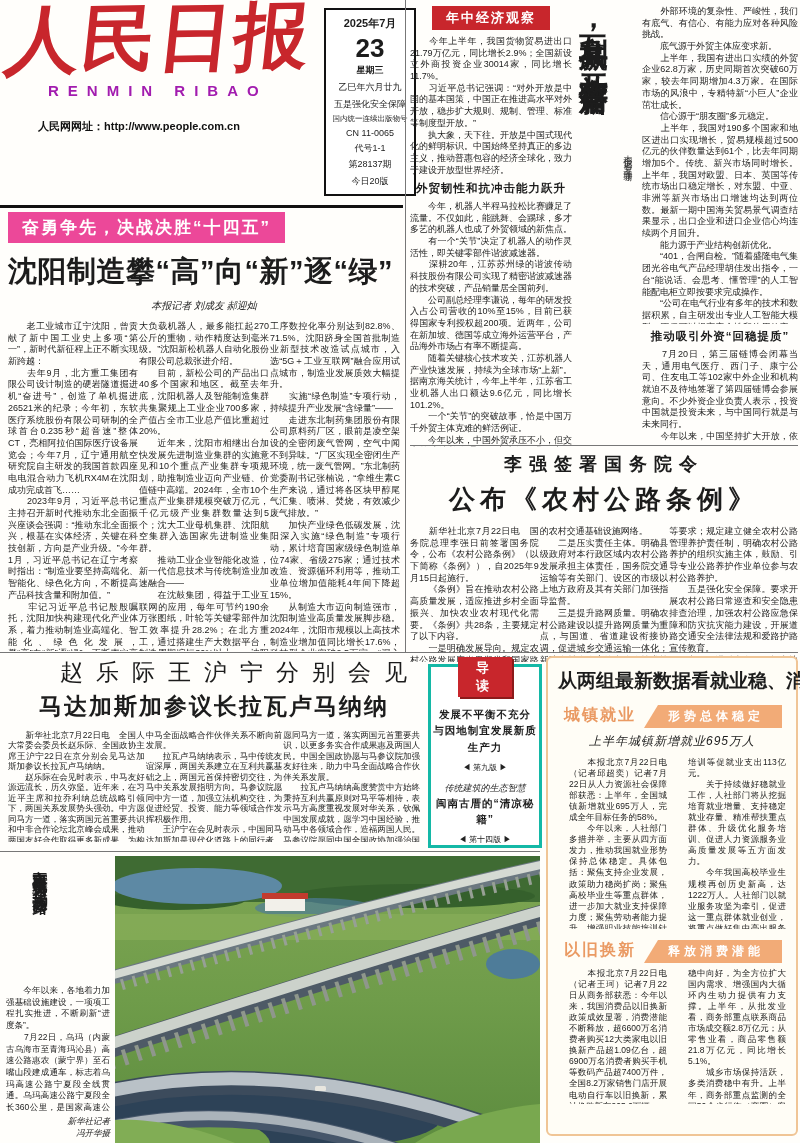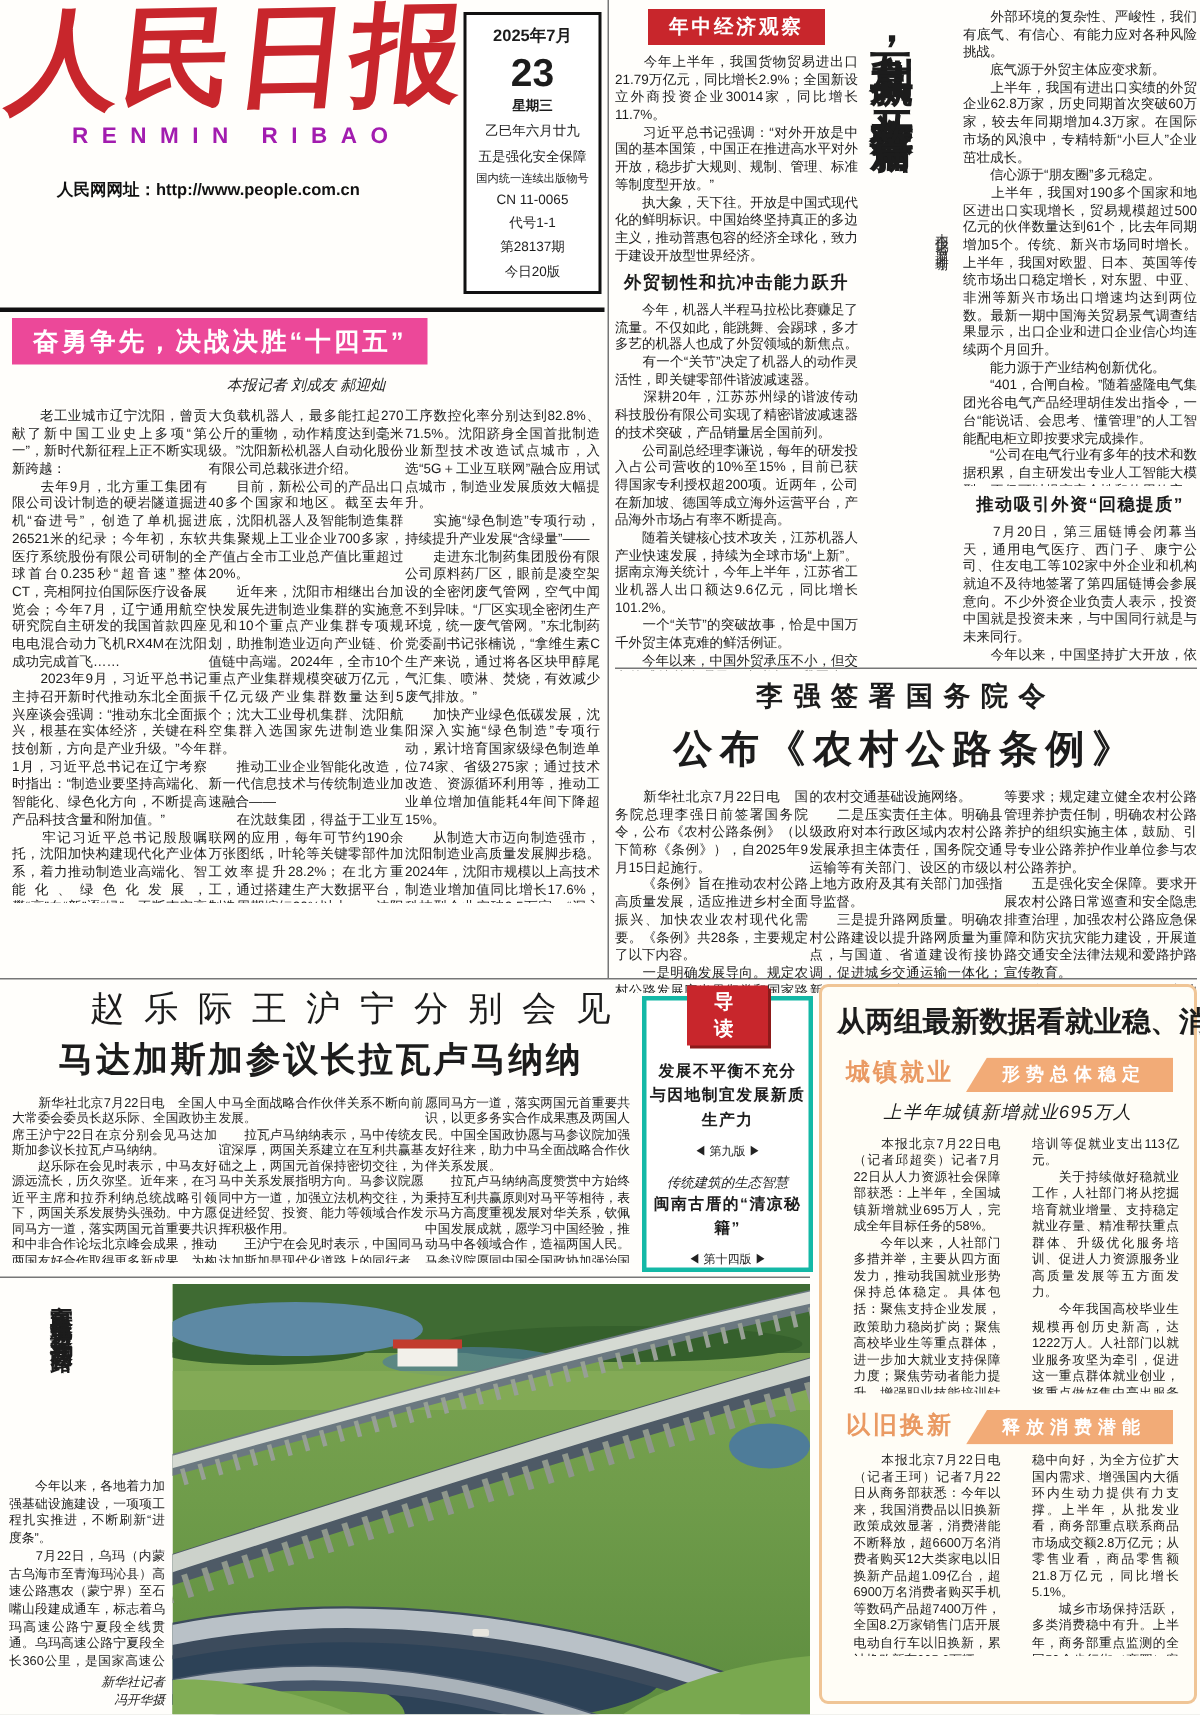--- a/index.html
+++ b/index.html
@@ -8,21 +8,21 @@
   .jtext{font-size:9px;line-height:1.3;text-align:justify;white-space:pre-line;overflow:hidden;}
   .cols{display:flex;gap:1px;}
   .cols>div{flex:1;}
   .rule{position:absolute;background:#777;}
   
   #masthead{position:absolute;left:10px;top:2px;width:392px;height:202px;}
   .logo{font-size:74px;font-weight:900;color:#c8262c;line-height:1.05;letter-spacing:2px;
         transform:skewX(-7deg) rotate(-1deg);transform-origin:left top;white-space:nowrap;}
   .pinyin{color:#a21caf;font-weight:bold;font-size:15px;letter-spacing:9px;margin:2px 0 0 38px;}
   .website{font-size:11px;font-weight:bold;margin:20px 0 0 28px;color:#111;}
-  #datebox{position:absolute;left:309px;top:8px;width:92px;height:188px;border:2px solid #111;
+  #datebox{position:absolute;left:324px;top:8px;width:92px;height:188px;border:2px solid #111;
            box-sizing:border-box;display:flex;flex-direction:column;justify-content:space-around;
            align-items:center;text-align:center;font-size:9px;padding:4px 2px;background:#fff;}
   #datebox .day{font-size:26px;font-weight:bold;line-height:1;}
   #datebox .ym{font-size:11px;font-weight:bold;}
   #masthead-rule{position:absolute;left:0;top:205px;width:403px;height:3px;background:#111;}
   #vdiv1{left:405px;top:0;width:1px;height:652px;}
   #hdiv-mid{left:410px;top:445px;width:388px;height:1px;}
   #hdiv-full{left:0;top:652px;width:798px;height:1px;}
   #hdiv-photo{left:0;top:851px;width:540px;height:1px;}
   
@@ -146,20 +146,21 @@
 　　“公司在电气行业有多年的技术和数据积累，自主研发出专业人工智能大模型，不仅可以提高安全性和使用效率，还能进一步节能减排、降低成本。”胡佳说，目前公司产品已参与越南国家电网、斯里兰卡汉班托塔机场等重点工程建设。
 　　“坚守主业，做强实业”，抓住全球能源转型新趋势，我国外贸企业持续增加优质绿色产品供给，上半年，锂电池、风力发电机组出口增速均超过两成。创新底色更加鲜明，高端机床、船舶和海洋工程装备出口增速均超过两成。</div>
     <div class="subhead">推动吸引外资“回稳提质”</div>
     <div class="jtext" style="height:92px;">　　7月20日，第三届链博会闭幕当天，通用电气医疗、西门子、康宁公司、住友电工等102家中外企业和机构就迫不及待地签署了第四届链博会参展意向。不少外资企业负责人表示，投资中国就是投资未来，与中国同行就是与未来同行。
 　　今年以来，中国坚持扩大开放，依托超大规模市场优势吸引全球资源要素，多措并举推动吸引外资“回稳提质”。
 　　看投资选择，中国是跨国投资“理想、安全、有为”的目的地。（下转第六版）</div>
   </div>
 
   <div id="shenyang">
     <div class="sy-banner">奋勇争先，决战决胜“十四五”</div>
+    <div class="sy-headline">沈阳制造攀“高”向“新”逐“绿”</div>
     <div class="byline">本报记者 刘成友 郝迎灿</div>
     <div class="cols">
       <div class="jtext">　　老工业城市辽宁沈阳，曾贡献了新中国工业史上多项“第一”，新时代新征程上正不断实现新跨越：
 　　去年9月，北方重工集团有限公司设计制造的硬岩隧道掘进机“奋进号”，创造了单机掘进26521米的纪录；今年初，东软医疗系统股份有限公司研制的全球首台0.235秒“超音速”整体CT，亮相阿拉伯国际医疗设备展览会；今年7月，辽宁通用航空研究院自主研发的我国首款四座电电混合动力飞机RX4M在沈阳成功完成首飞……
 　　2023年9月，习近平总书记主持召开新时代推动东北全面振兴座谈会强调：“推动东北全面振兴，根基在实体经济，关键在科技创新，方向是产业升级。”今年1月，习近平总书记在辽宁考察时指出：“制造业要坚持高端化、智能化、绿色化方向，不断提高产品科技含量和附加值。”
 　　牢记习近平总书记殷殷嘱托，沈阳加快构建现代化产业体系，着力推动制造业高端化、智能化、绿色化发展，攀“高”向“新”逐“绿”，不断夯实高质量发展根基。
 　　加快发展先进制造业集群，努力向价值链中高端攀升——
 　　音乐响起，一只“机械手”和一名专业演员共同表演，在旋转、托举间上演人机互动。“这是我们今年新推出的</div>
       <div class="jtext">大负载机器人，最多能扛起270公斤的重物，动作精度达到毫米级。”沈阳新松机器人自动化股份有限公司总裁张进介绍。
 　　目前，新松公司的产品出口40多个国家和地区。截至去年底，沈阳机器人及智能制造集群共集聚规上工业企业700多家，产值占全市工业总产值比重超过20%。

